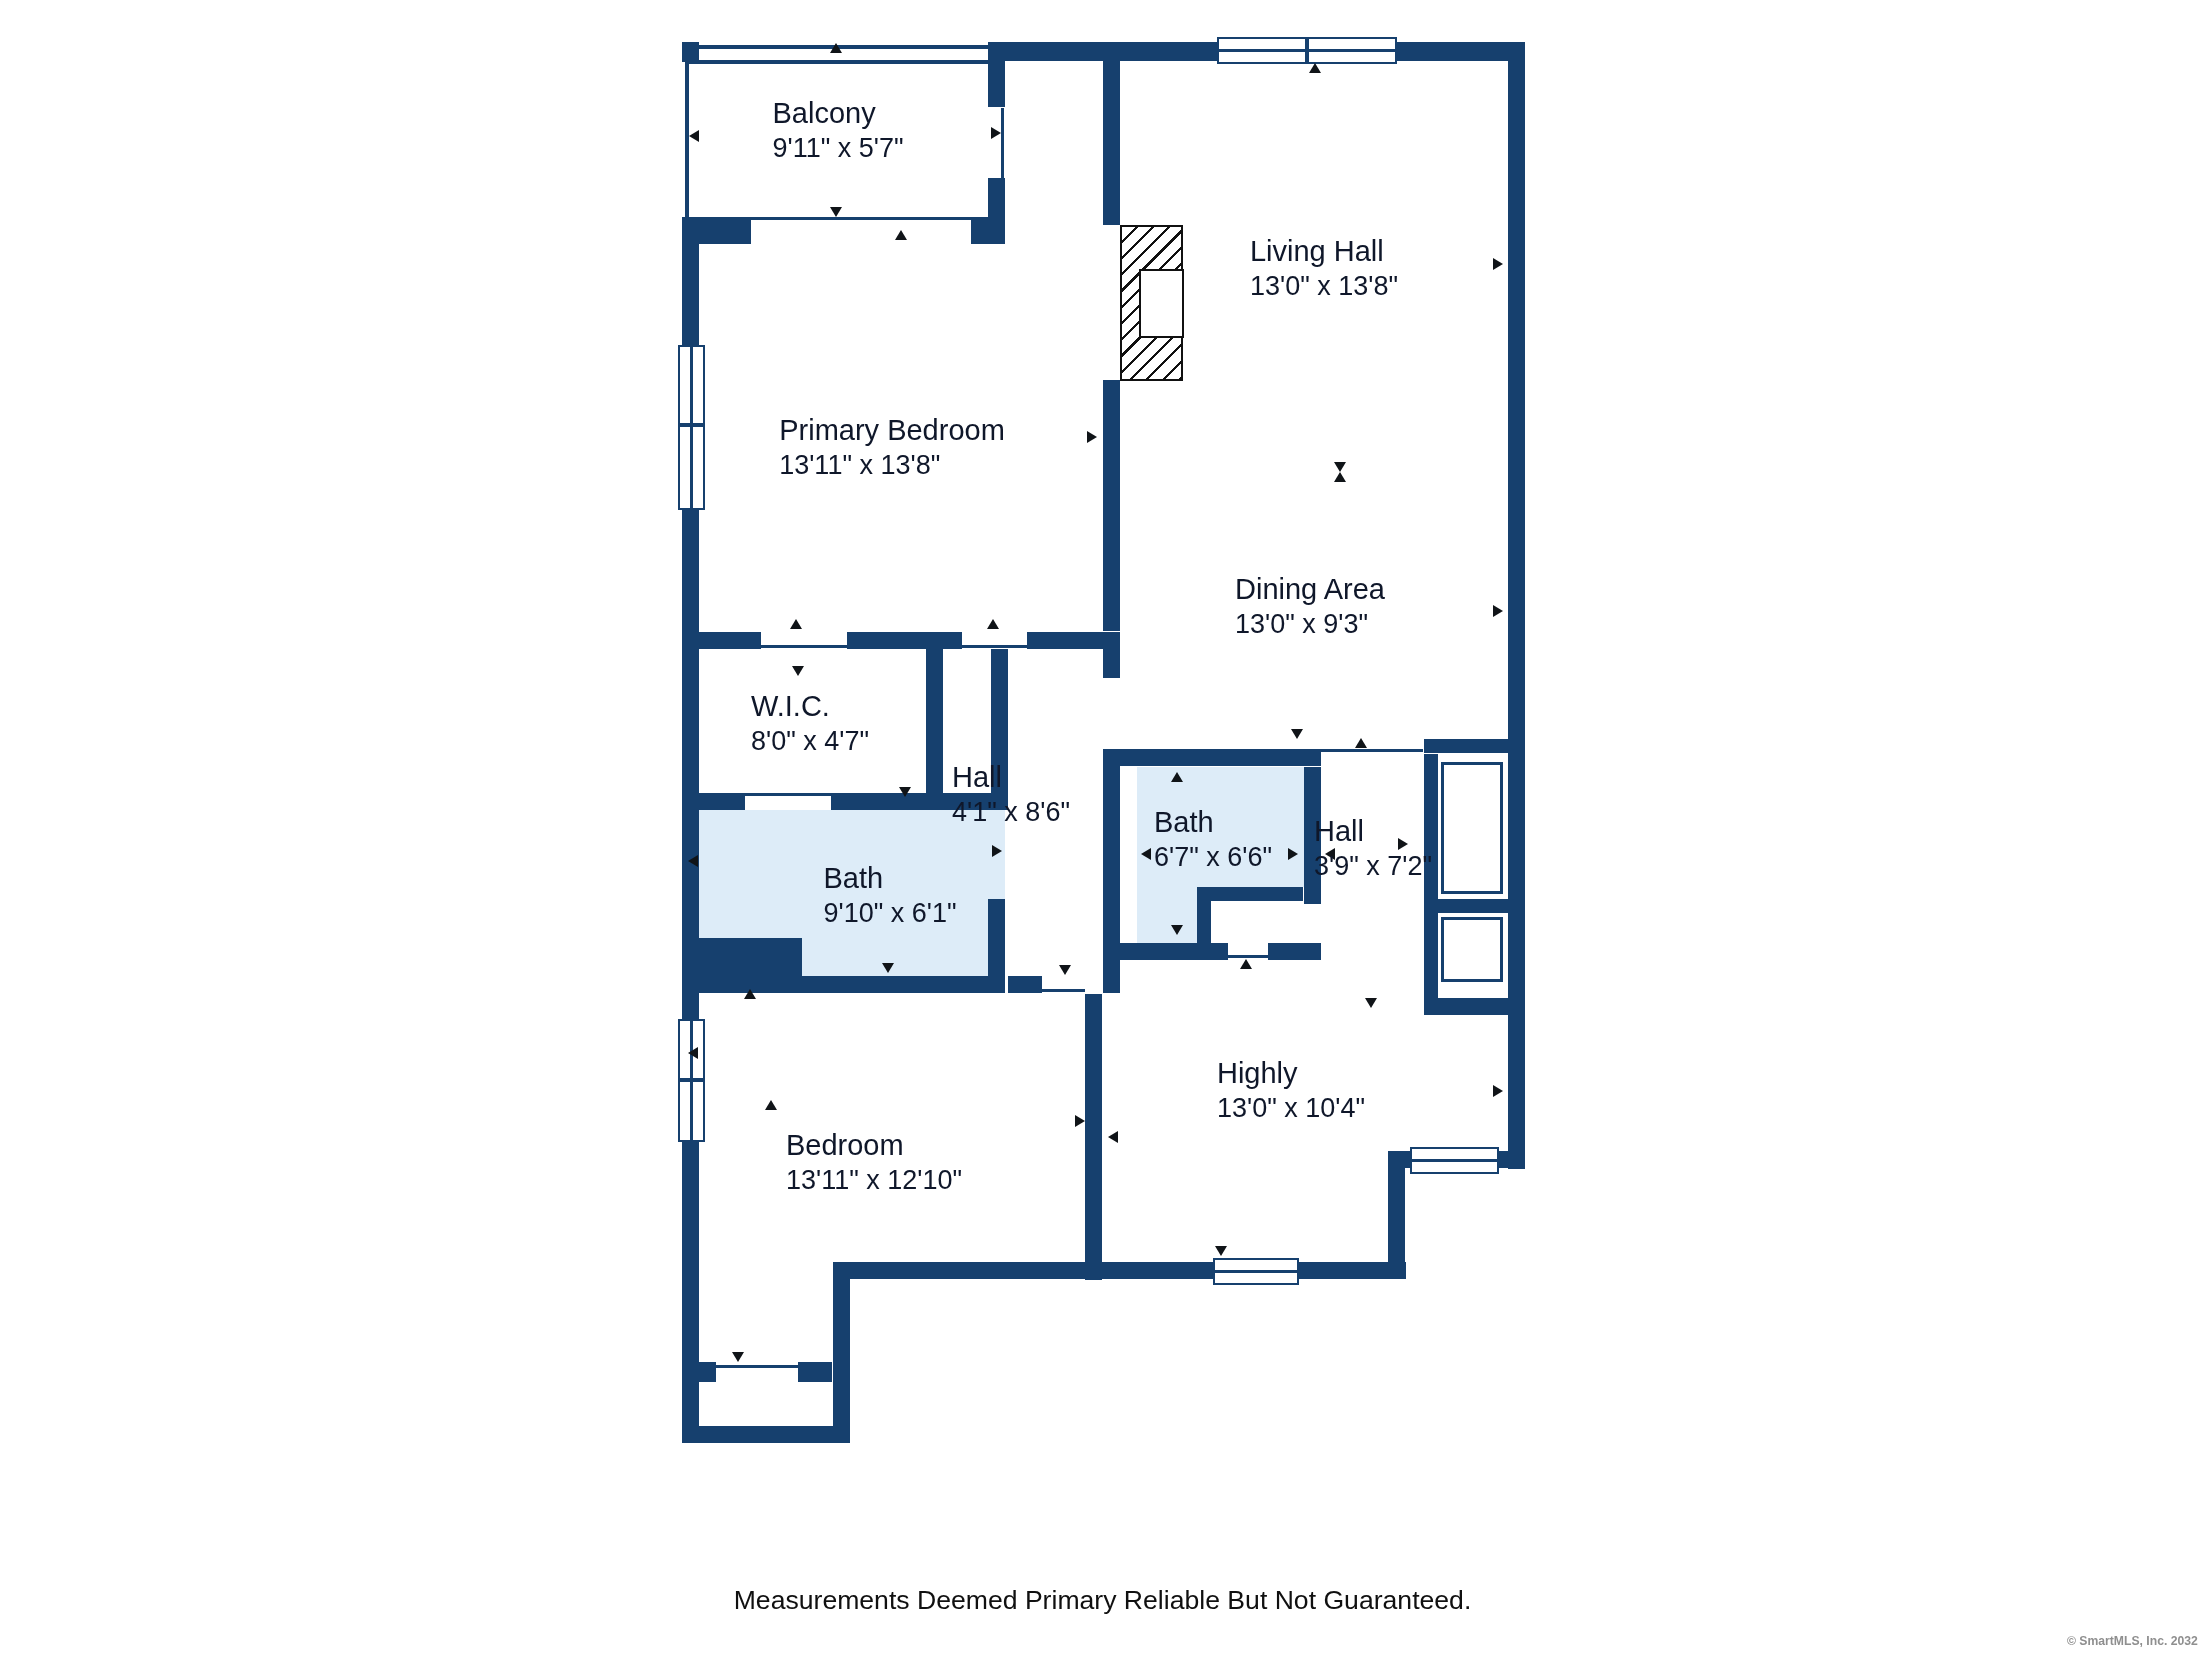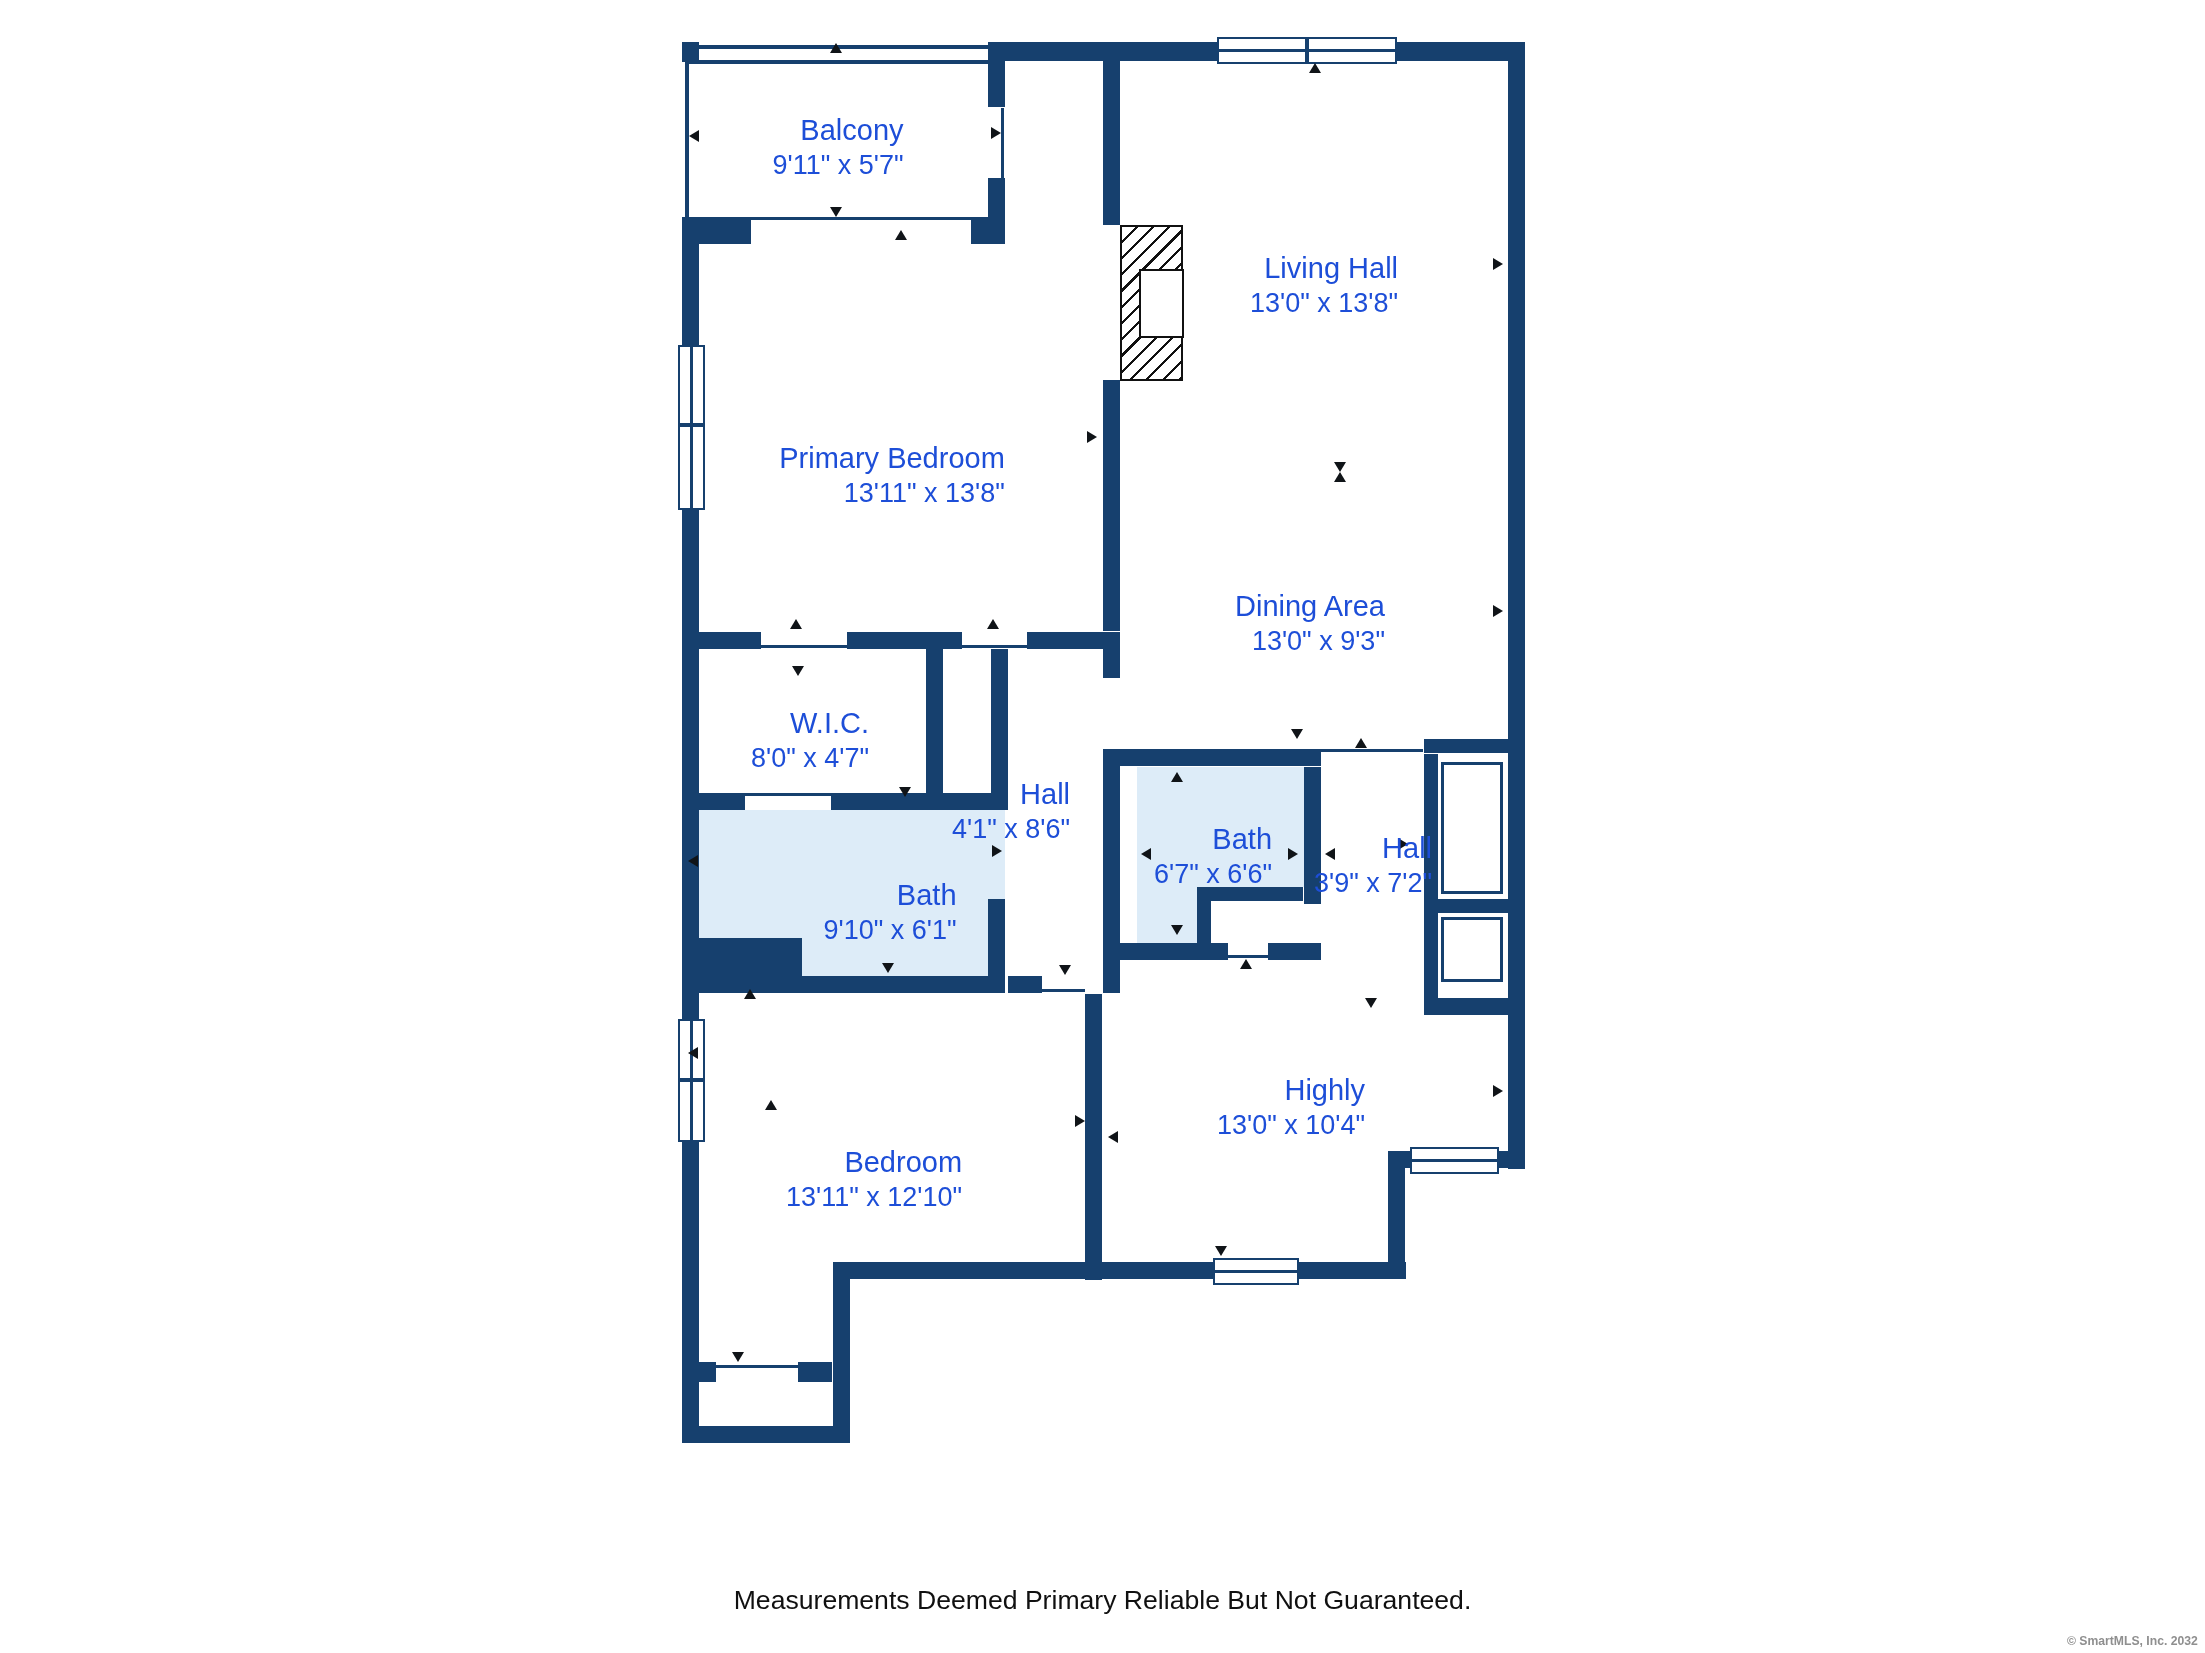--- a/index.html
+++ b/index.html
@@ -9,22 +9,22 @@
   }
   #plan{position:absolute;left:0;top:0;width:2205px;height:1654px;}
   
   .w{position:absolute;background:#16406e;}
   .tl{position:absolute;background:#16406e;}
   
   .fill{position:absolute;background:#ddecf8;}
   
   .room-label{
     position:absolute;transform:translate(-50%,-50%);
-    text-align:right;color:#1d4ed8;white-space:nowrap;
-    font-size:29px;line-height:1.18;font-weight:500;margin-top:17px;
+    text-align:left;color:#0f172a;white-space:nowrap;
+    font-size:29px;line-height:1.18;font-weight:500;
   }
   .room-label .dims{font-size:27px;font-weight:400;}
   
   .win{position:absolute;background:#fff;border:2.9px solid #16406e;box-sizing:border-box;}
   .win.h::after{content:'';position:absolute;left:0;right:0;top:50%;height:2.9px;margin-top:-1.4px;background:#16406e;}
   .win.v::after{content:'';position:absolute;top:0;bottom:0;left:50%;width:2.9px;margin-left:-1.4px;background:#16406e;}
   
   .rail{position:absolute;background:#16406e;}
   
   .ar{position:absolute;width:0;height:0;border-style:solid;}
@@ -188,21 +188,21 @@
   <div class="ar ar-u" style="left:1334px;top:472px;"></div>
 
   <div class="room-label" style="left:838px;top:131px;">
     <span class="nm">Balcony</span><br>
     <span class="dims">9'11" x 5'7"</span>
   </div>
   <div class="room-label" style="left:1324px;top:269px;">
     <span class="nm">Living Hall</span><br>
     <span class="dims">13'0" x 13'8"</span>
   </div>
-  <div class="room-label" style="left:892px;top:459px;">
+  <div class="room-label" style="left:892px;top:448px;">
     <span class="nm">Primary Bedroom</span><br>
     <span class="dims">13'11" x 13'8"</span>
   </div>
   <div class="room-label" style="left:1310px;top:607px;">
     <span class="nm">Dining Area</span><br>
     <span class="dims">13'0" x 9'3"</span>
   </div>
   <div class="room-label" style="left:810px;top:724px;">
     <span class="nm">W.I.C.</span><br>
     <span class="dims">8'0" x 4'7"</span>

